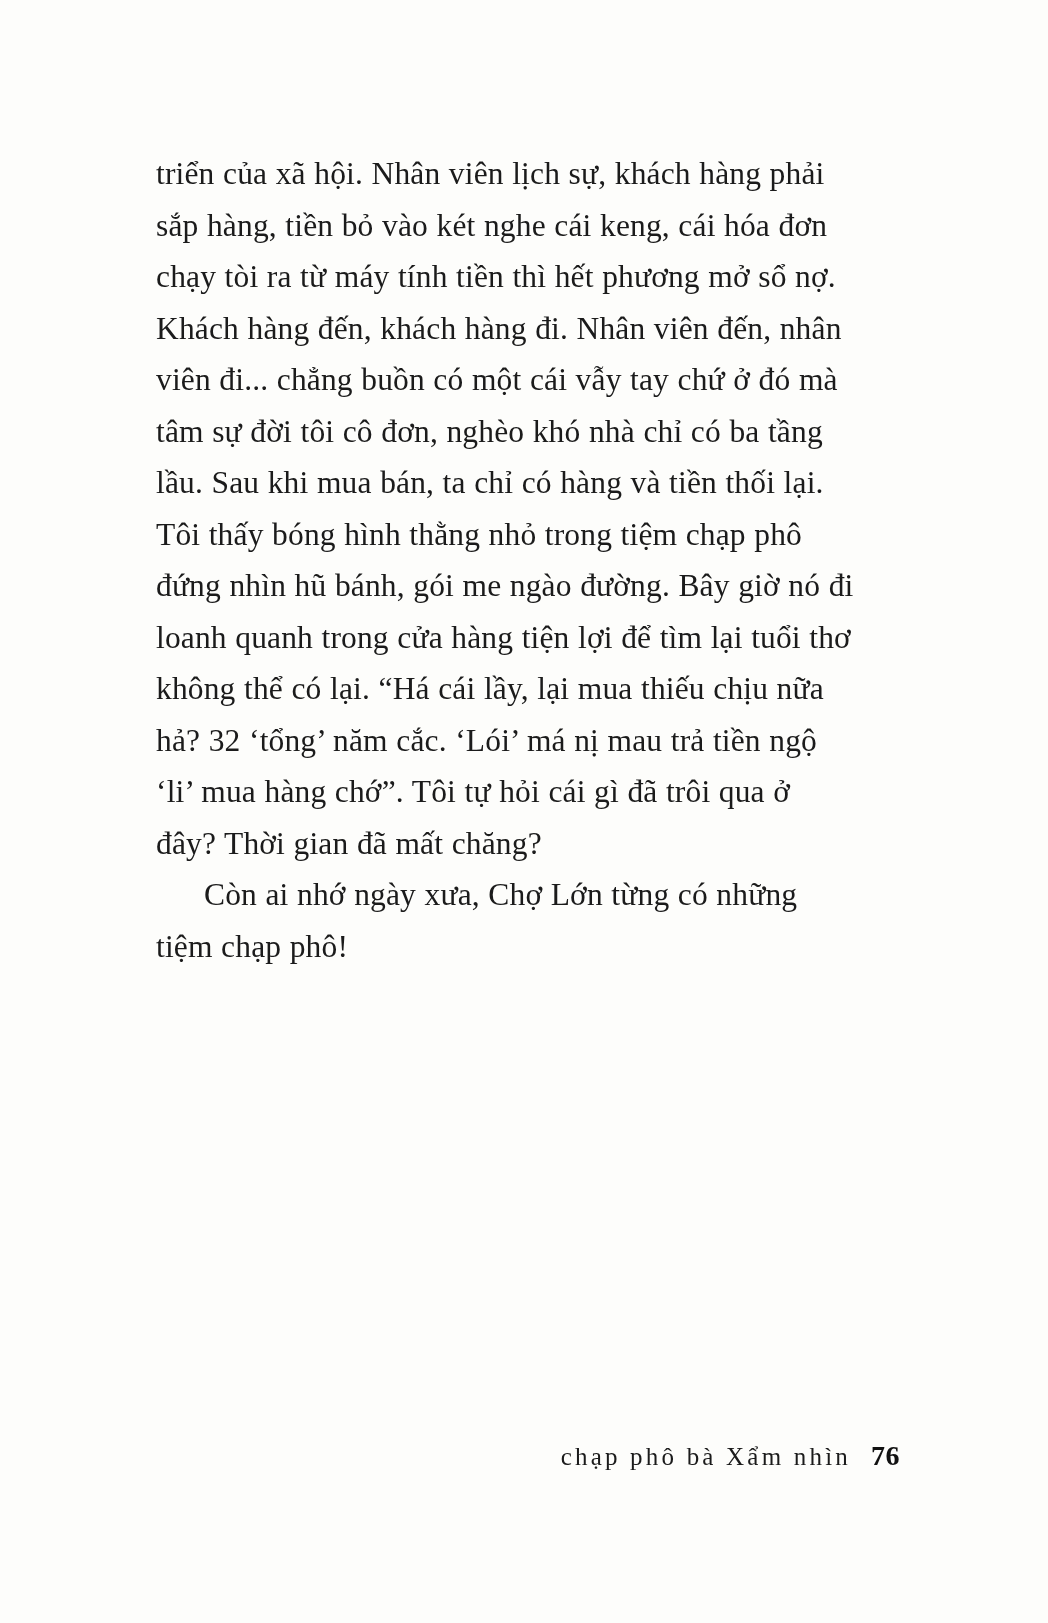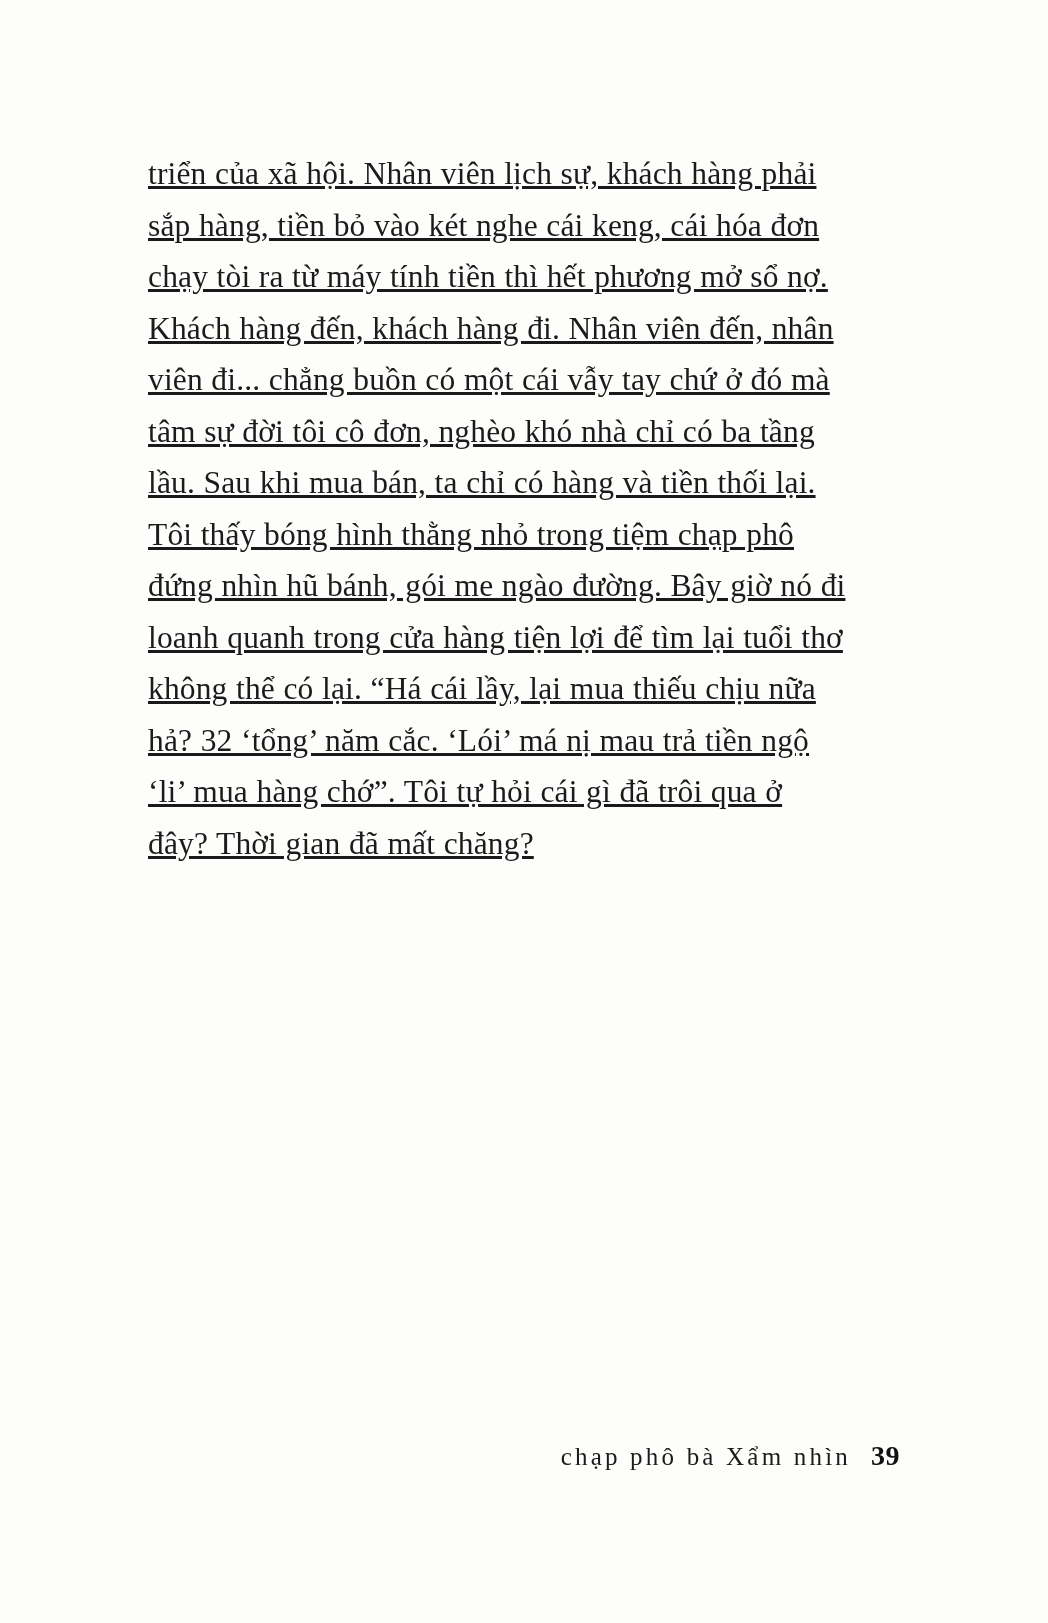--- a/index.html
+++ b/index.html
@@ -15,24 +15,23 @@
     color: #1a1a1a;
     overflow: hidden;
   }
   .page {
     position: absolute;
     inset: 0;
     background: #fdfdfb;
   }
   .text-block {
     position: absolute;
-    left: 148px;
+    left: 156px;
     top: 148px;
     width: 700px;
-    text-decoration: underline;
   }
   .para {
     font-size: 31.5px;
     line-height: 51.5px;
     text-align: left;
     margin: 0;
     letter-spacing: 0.15px;
     word-spacing: 0.5px;
     color: #1b1b1b;
   }
@@ -62,20 +61,21 @@
     letter-spacing: 0.5px;
   }
 </style>
 </head>
 <body>
 
 <div class="page">
 
   <div class="text-block">
     <p class="para">triển của xã hội. Nhân viên lịch sự, khách hàng phải sắp hàng, tiền bỏ vào két nghe cái keng, cái hóa đơn chạy tòi ra từ máy tính tiền thì hết phương mở sổ nợ. Khách hàng đến, khách hàng đi. Nhân viên đến, nhân viên đi... chẳng buồn có một cái vẫy tay chứ ở đó mà tâm sự đời tôi cô đơn, nghèo khó nhà chỉ có ba tầng lầu. Sau khi mua bán, ta chỉ có hàng và tiền thối lại. Tôi thấy bóng hình thằng nhỏ trong tiệm chạp phô đứng nhìn hũ bánh, gói me ngào đường. Bây giờ nó đi loanh quanh trong cửa hàng tiện lợi để tìm lại tuổi thơ không thể có lại. “Há cái lầy, lại mua thiếu chịu nữa hả? 32 ‘tổng’ năm cắc. ‘Lói’ má nị mau trả tiền ngộ ‘li’ mua hàng chớ”. Tôi tự hỏi cái gì đã trôi qua ở đây? Thời gian đã mất chăng?</p>
+    <p class="para">Còn ai nhớ ngày xưa, Chợ Lớn từng có những tiệm chạp phô!</p>
   </div>
 
   <div class="footer">
     <span class="footer-title">chạp phô bà Xẩm nhìn</span>
-    <span class="footer-pagenum">39</span>
+    <span class="footer-pagenum">76</span>
   </div>
 
 </div>
 
 </body></html>

